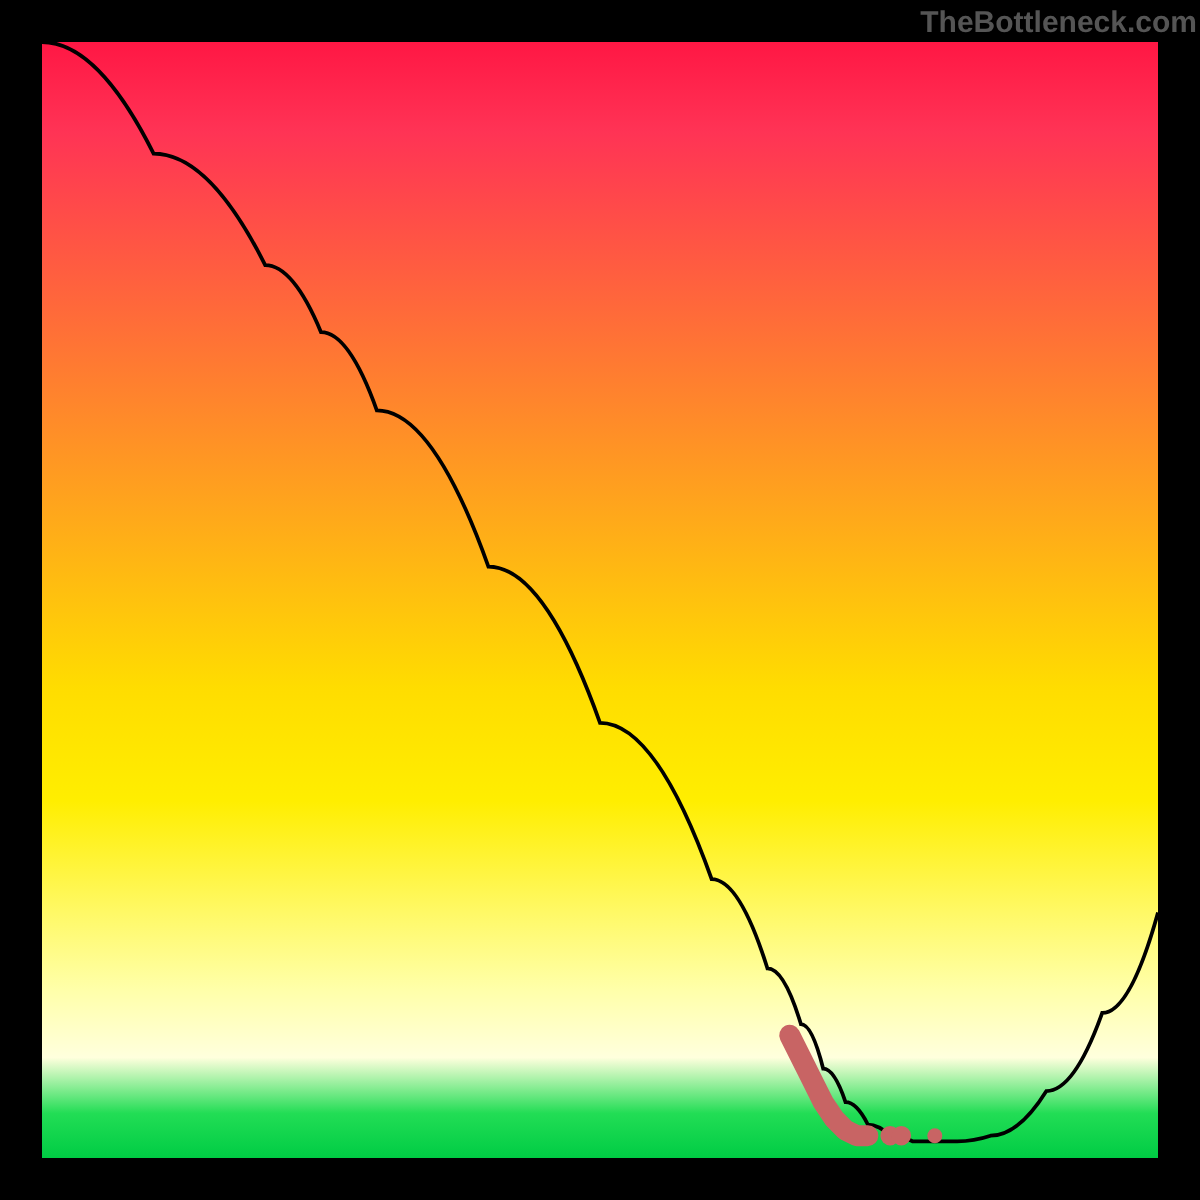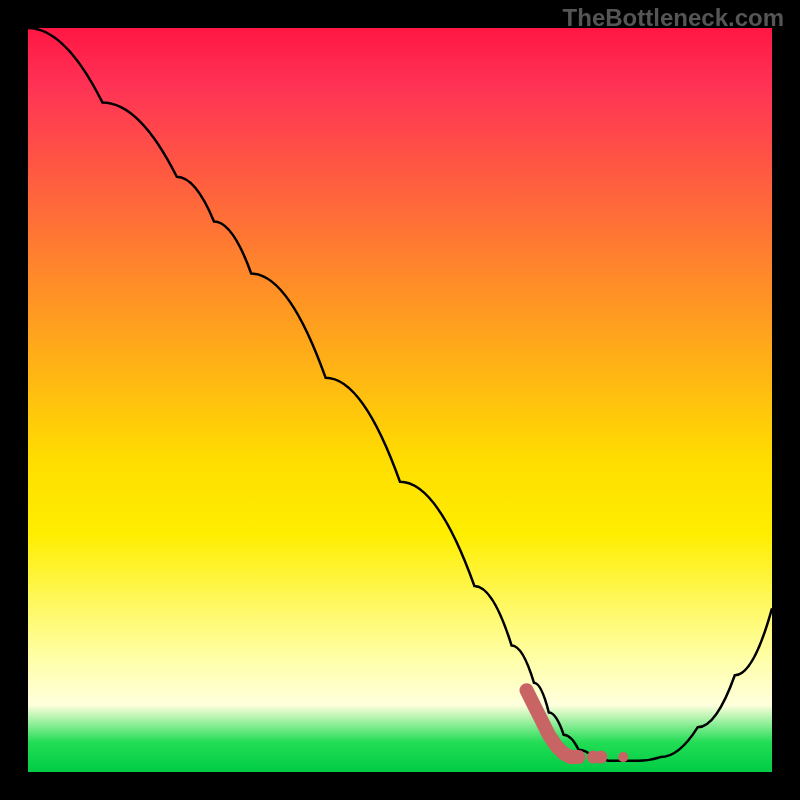--- a/index.html
+++ b/index.html
@@ -10,23 +10,23 @@
     body {
       width: 800px;
       height: 800px;
       background: #000;
       position: relative;
       font-family: Arial, sans-serif;
     }
     .watermark {
       position: absolute;
       top: 4px;
-      right: 16px;
+      right: 2px;
       color: #555;
-      font-size: 24px;
+      font-size: 20px;
       font-weight: bold;
       z-index: 10;
     }
     .chart-area {
       position: absolute;
       top: 28px;
       left: 28px;
       width: 744px;
       height: 744px;
       background: linear-gradient(to bottom, 

